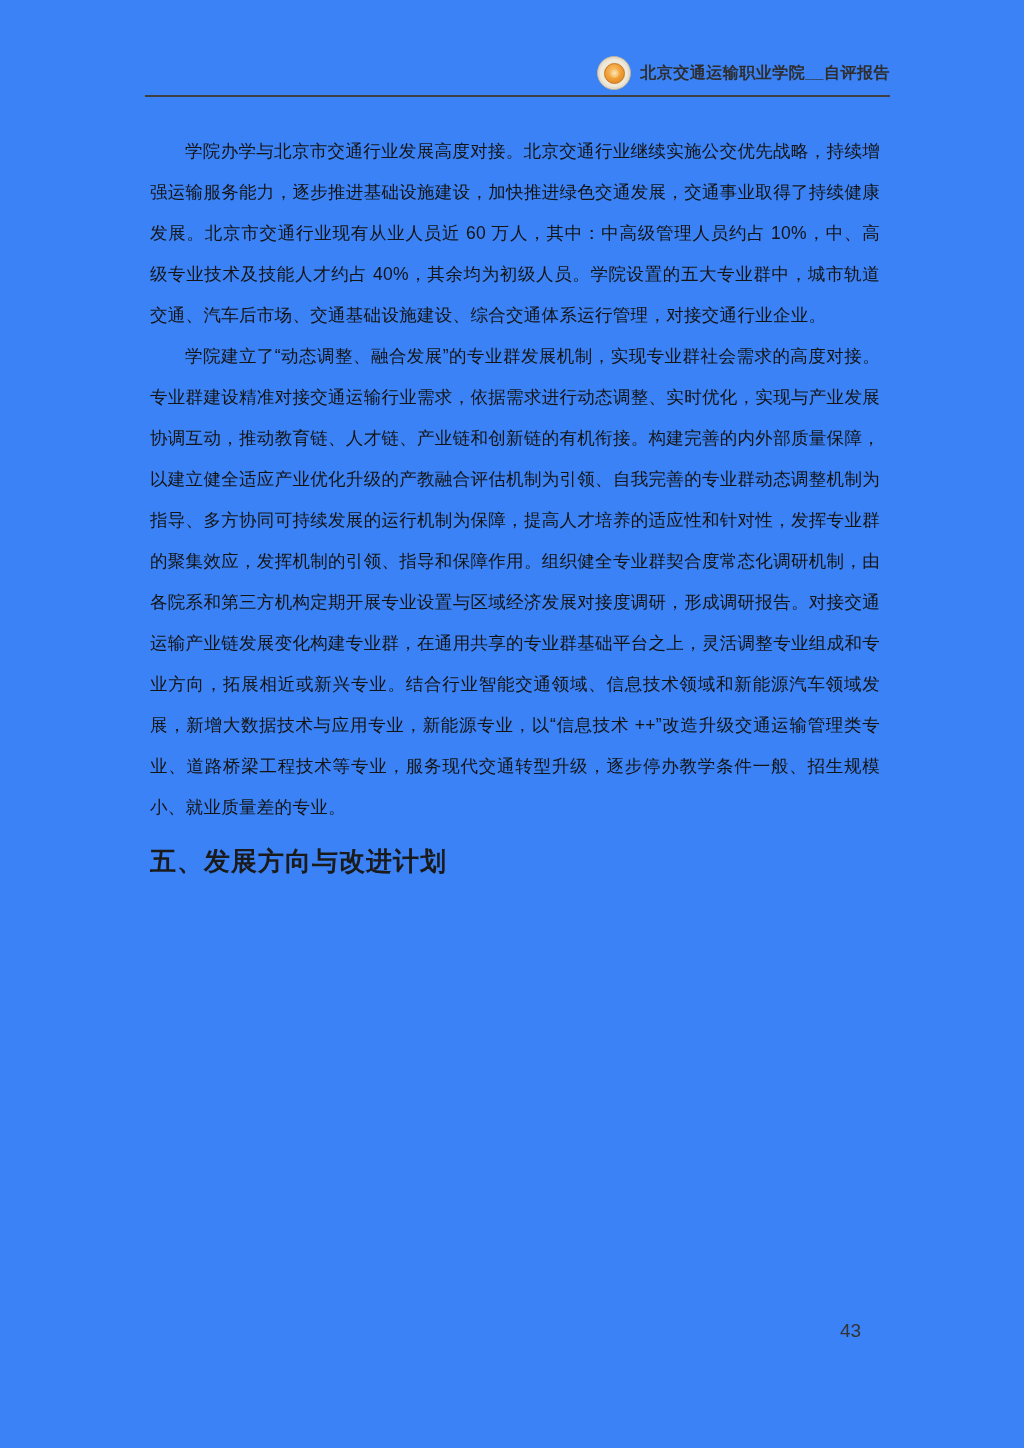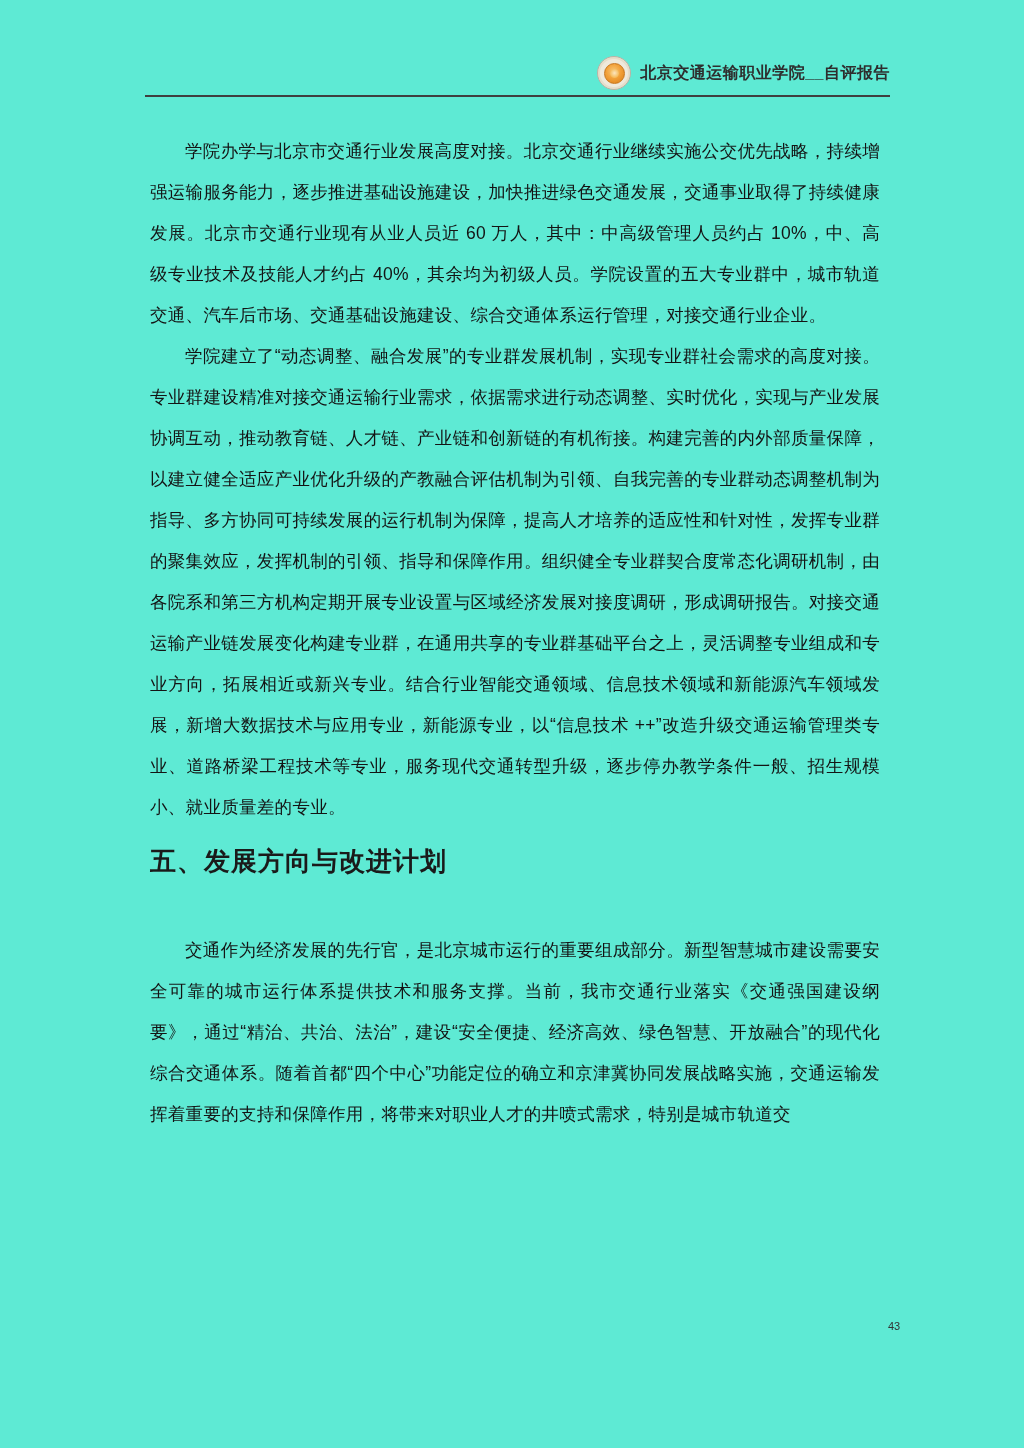--- a/index.html
+++ b/index.html
@@ -5,21 +5,21 @@
   * { margin: 0; padding: 0; box-sizing: border-box; }
   html, body { background: #ffffff; }
   body {
     width: 1024px; height: 1448px;
     font-family: "Liberation Sans", "DejaVu Sans", sans-serif;
     position: relative;
     overflow: hidden;
   }
   .page {
     position: absolute; inset: 0;
-    background: #5eead4;
+    background: #3b82f6;
   }
   
   .header {
     position: absolute;
     left: 145px; top: 56px; width: 745px;
     display: flex; justify-content: flex-end; align-items: center;
     gap: 9px;
     padding-bottom: 5px;
     border-bottom: 2px solid #3f3f3f;
   }
@@ -67,22 +67,22 @@
     font-weight: bold;
     color: #1a1a1a;
     line-height: 40px;
     margin-top: 14px;
     margin-bottom: 48px;
     letter-spacing: 1px;
   }
   
   .page-number {
     position: absolute;
-    left: 888px; top: 1320px;
-    font-size: 11px; color: #333333;
+    left: 840px; top: 1320px;
+    font-size: 19px; color: #333333;
   }
 </style>
 </head>
 <body>
 
 <div class="page">
 
   <div class="header">
     <div class="logo">
       <div class="logo-inner">
@@ -91,18 +91,17 @@
     </div>
     <div class="header-title">北京交通运输职业学院__自评报告</div>
   </div>
 
   <div class="content">
     <p class="para">学院办学与北京市交通行业发展高度对接。北京交通行业继续实施公交优先战略，持续增强运输服务能力，逐步推进基础设施建设，加快推进绿色交通发展，交通事业取得了持续健康发展。北京市交通行业现有从业人员近 60 万人，其中：中高级管理人员约占 10%，中、高级专业技术及技能人才约占 40%，其余均为初级人员。学院设置的五大专业群中，城市轨道交通、汽车后市场、交通基础设施建设、综合交通体系运行管理，对接交通行业企业。</p>
     <p class="para">学院建立了“动态调整、融合发展”的专业群发展机制，实现专业群社会需求的高度对接。专业群建设精准对接交通运输行业需求，依据需求进行动态调整、实时优化，实现与产业发展协调互动，推动教育链、人才链、产业链和创新链的有机衔接。构建完善的内外部质量保障，以建立健全适应产业优化升级的产教融合评估机制为引领、自我完善的专业群动态调整机制为指导、多方协同可持续发展的运行机制为保障，提高人才培养的适应性和针对性，发挥专业群的聚集效应，发挥机制的引领、指导和保障作用。组织健全专业群契合度常态化调研机制，由各院系和第三方机构定期开展专业设置与区域经济发展对接度调研，形成调研报告。对接交通运输产业链发展变化构建专业群，在通用共享的专业群基础平台之上，灵活调整专业组成和专业方向，拓展相近或新兴专业。结合行业智能交通领域、信息技术领域和新能源汽车领域发展，新增大数据技术与应用专业，新能源专业，以“信息技术 ++”改造升级交通运输管理类专业、道路桥梁工程技术等专业，服务现代交通转型升级，逐步停办教学条件一般、招生规模小、就业质量差的专业。</p>
 
     <h2 class="heading">五、发展方向与改进计划</h2>
 
-    <p class="para">交通作为经济发展的先行官，是北京城市运行的重要组成部分。新型智慧城市建设需要安全可靠的城市运行体系提供技术和服务支撑。当前，我市交通行业落实《交通强国建设纲要》，通过“精治、共治、法治”，建设“安全便捷、经济高效、绿色智慧、开放融合”的现代化综合交通体系。随着首都“四个中心”功能定位的确立和京津冀协同发展战略实施，交通运输发挥着重要的支持和保障作用，将带来对职业人才的井喷式需求，特别是城市轨道交</p>
   </div>
 
   <div class="page-number">43</div>
 
 </div>
 
 </body></html>

